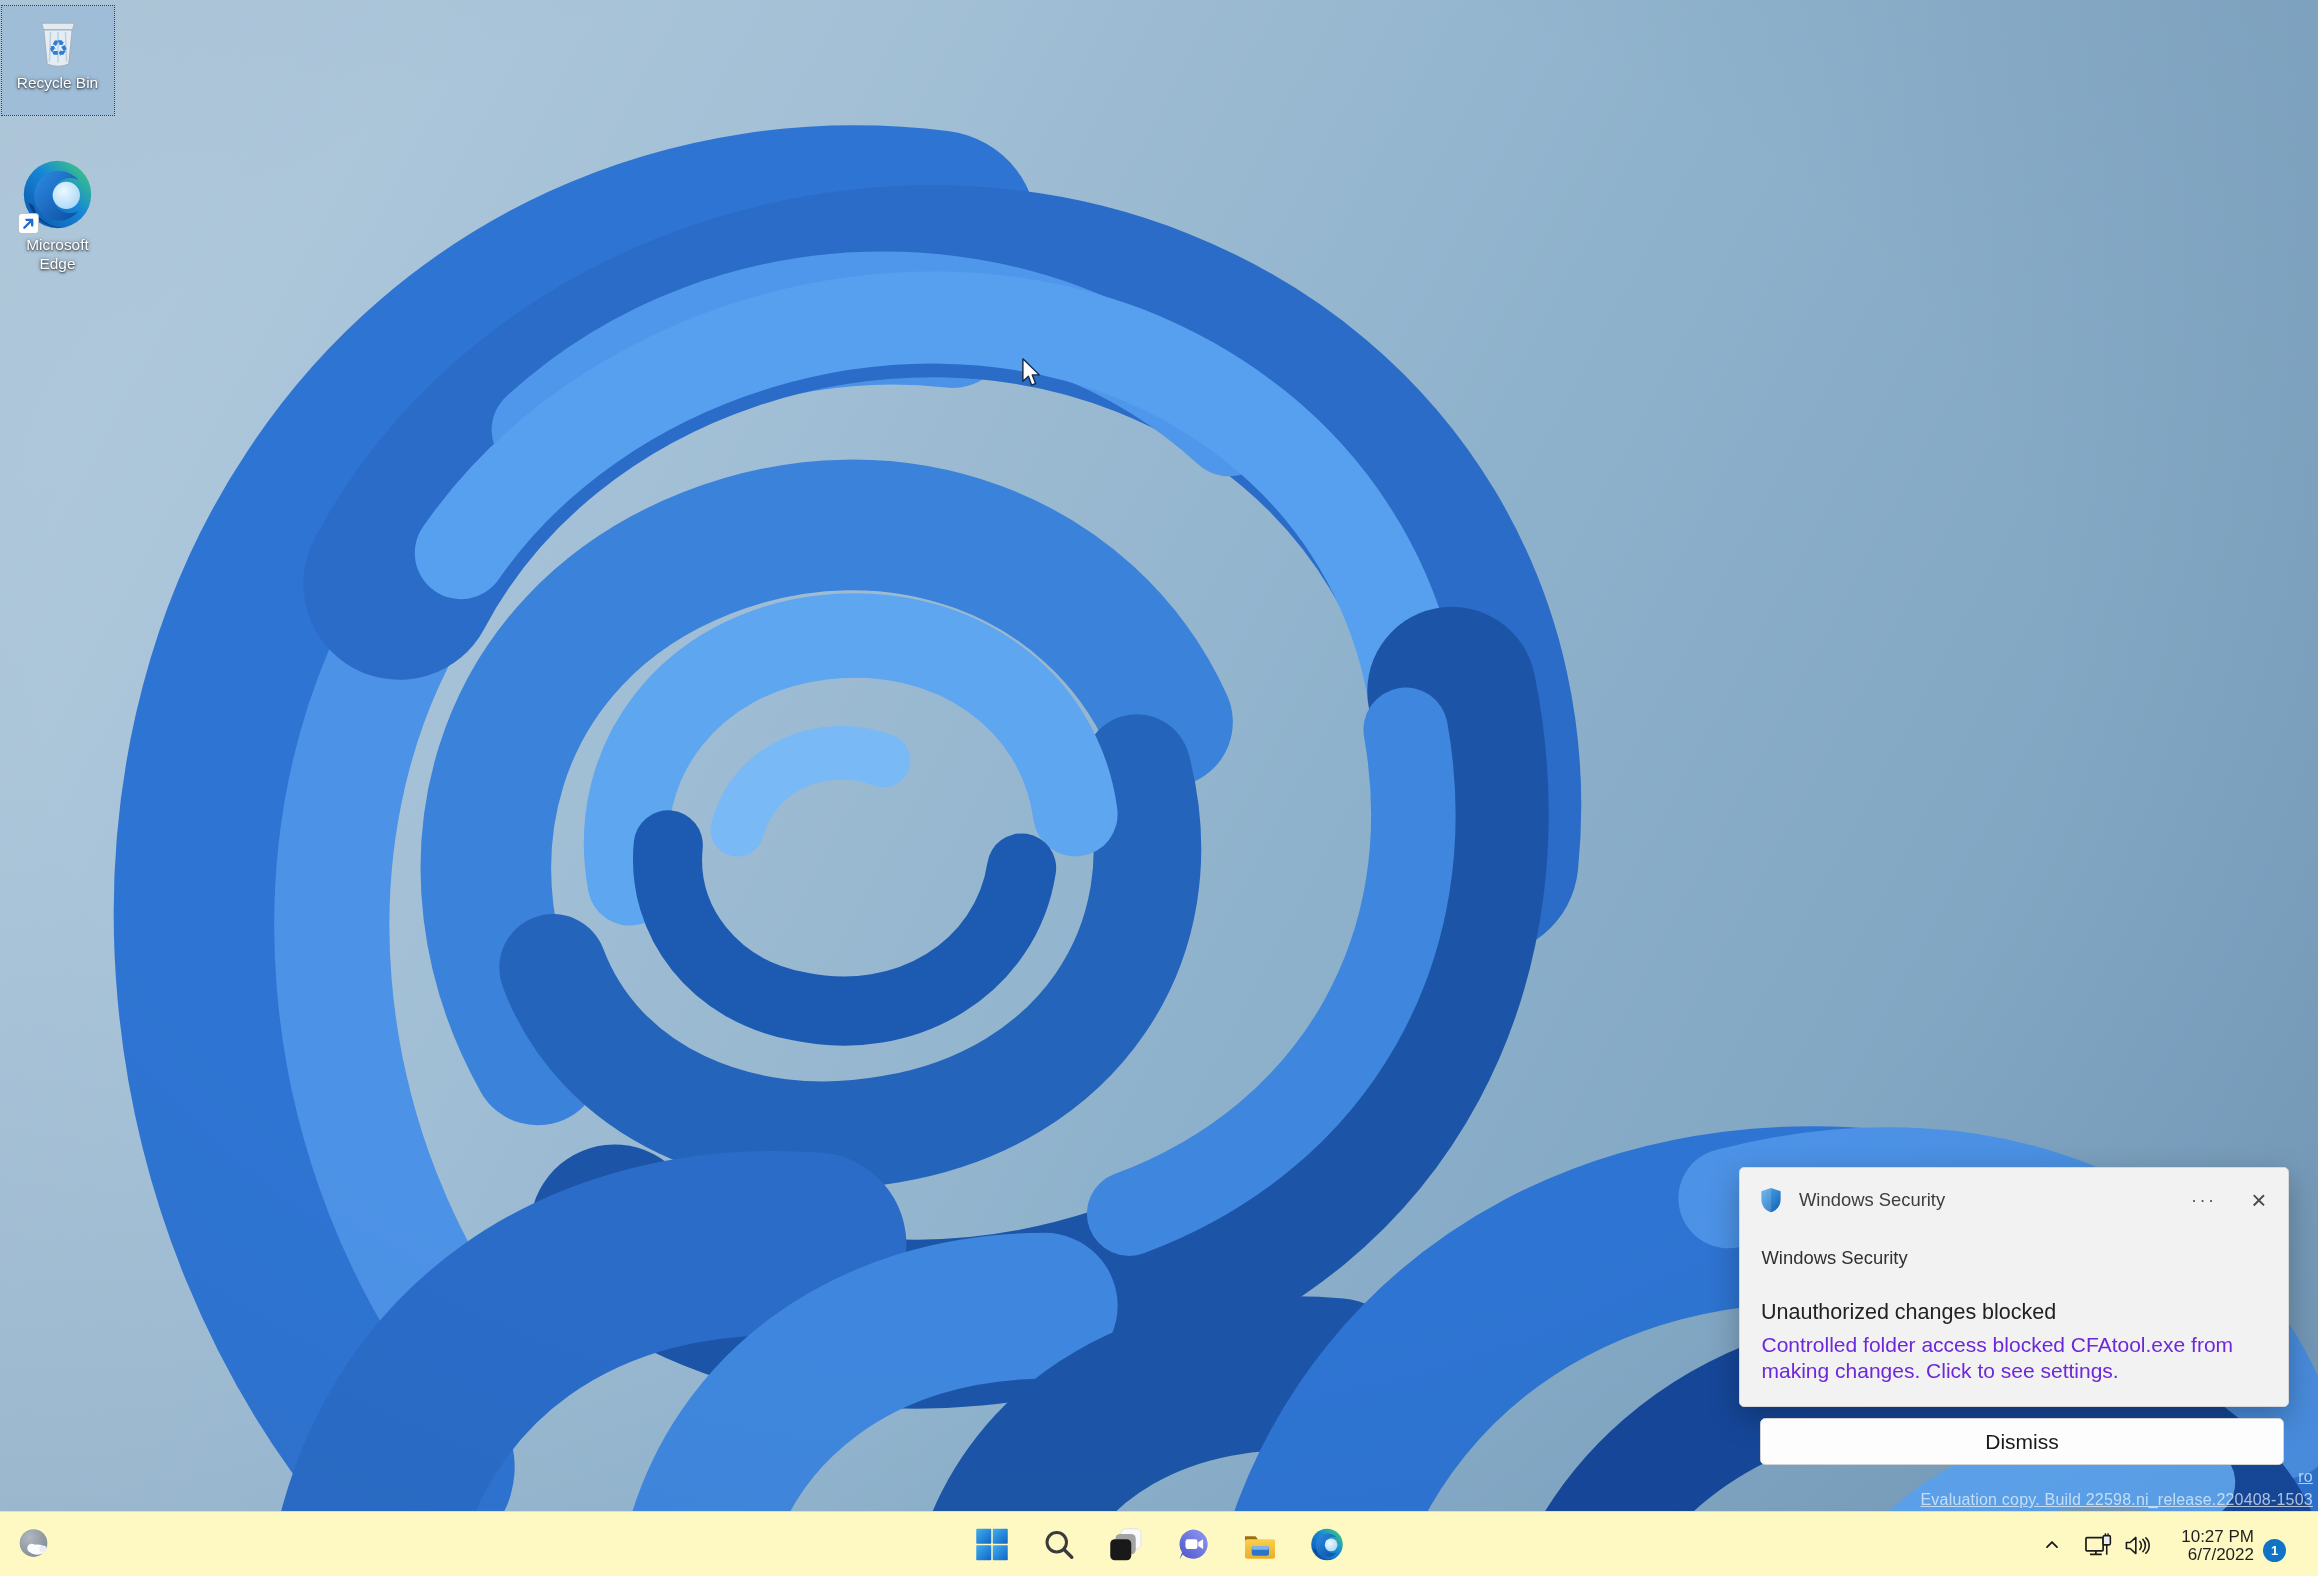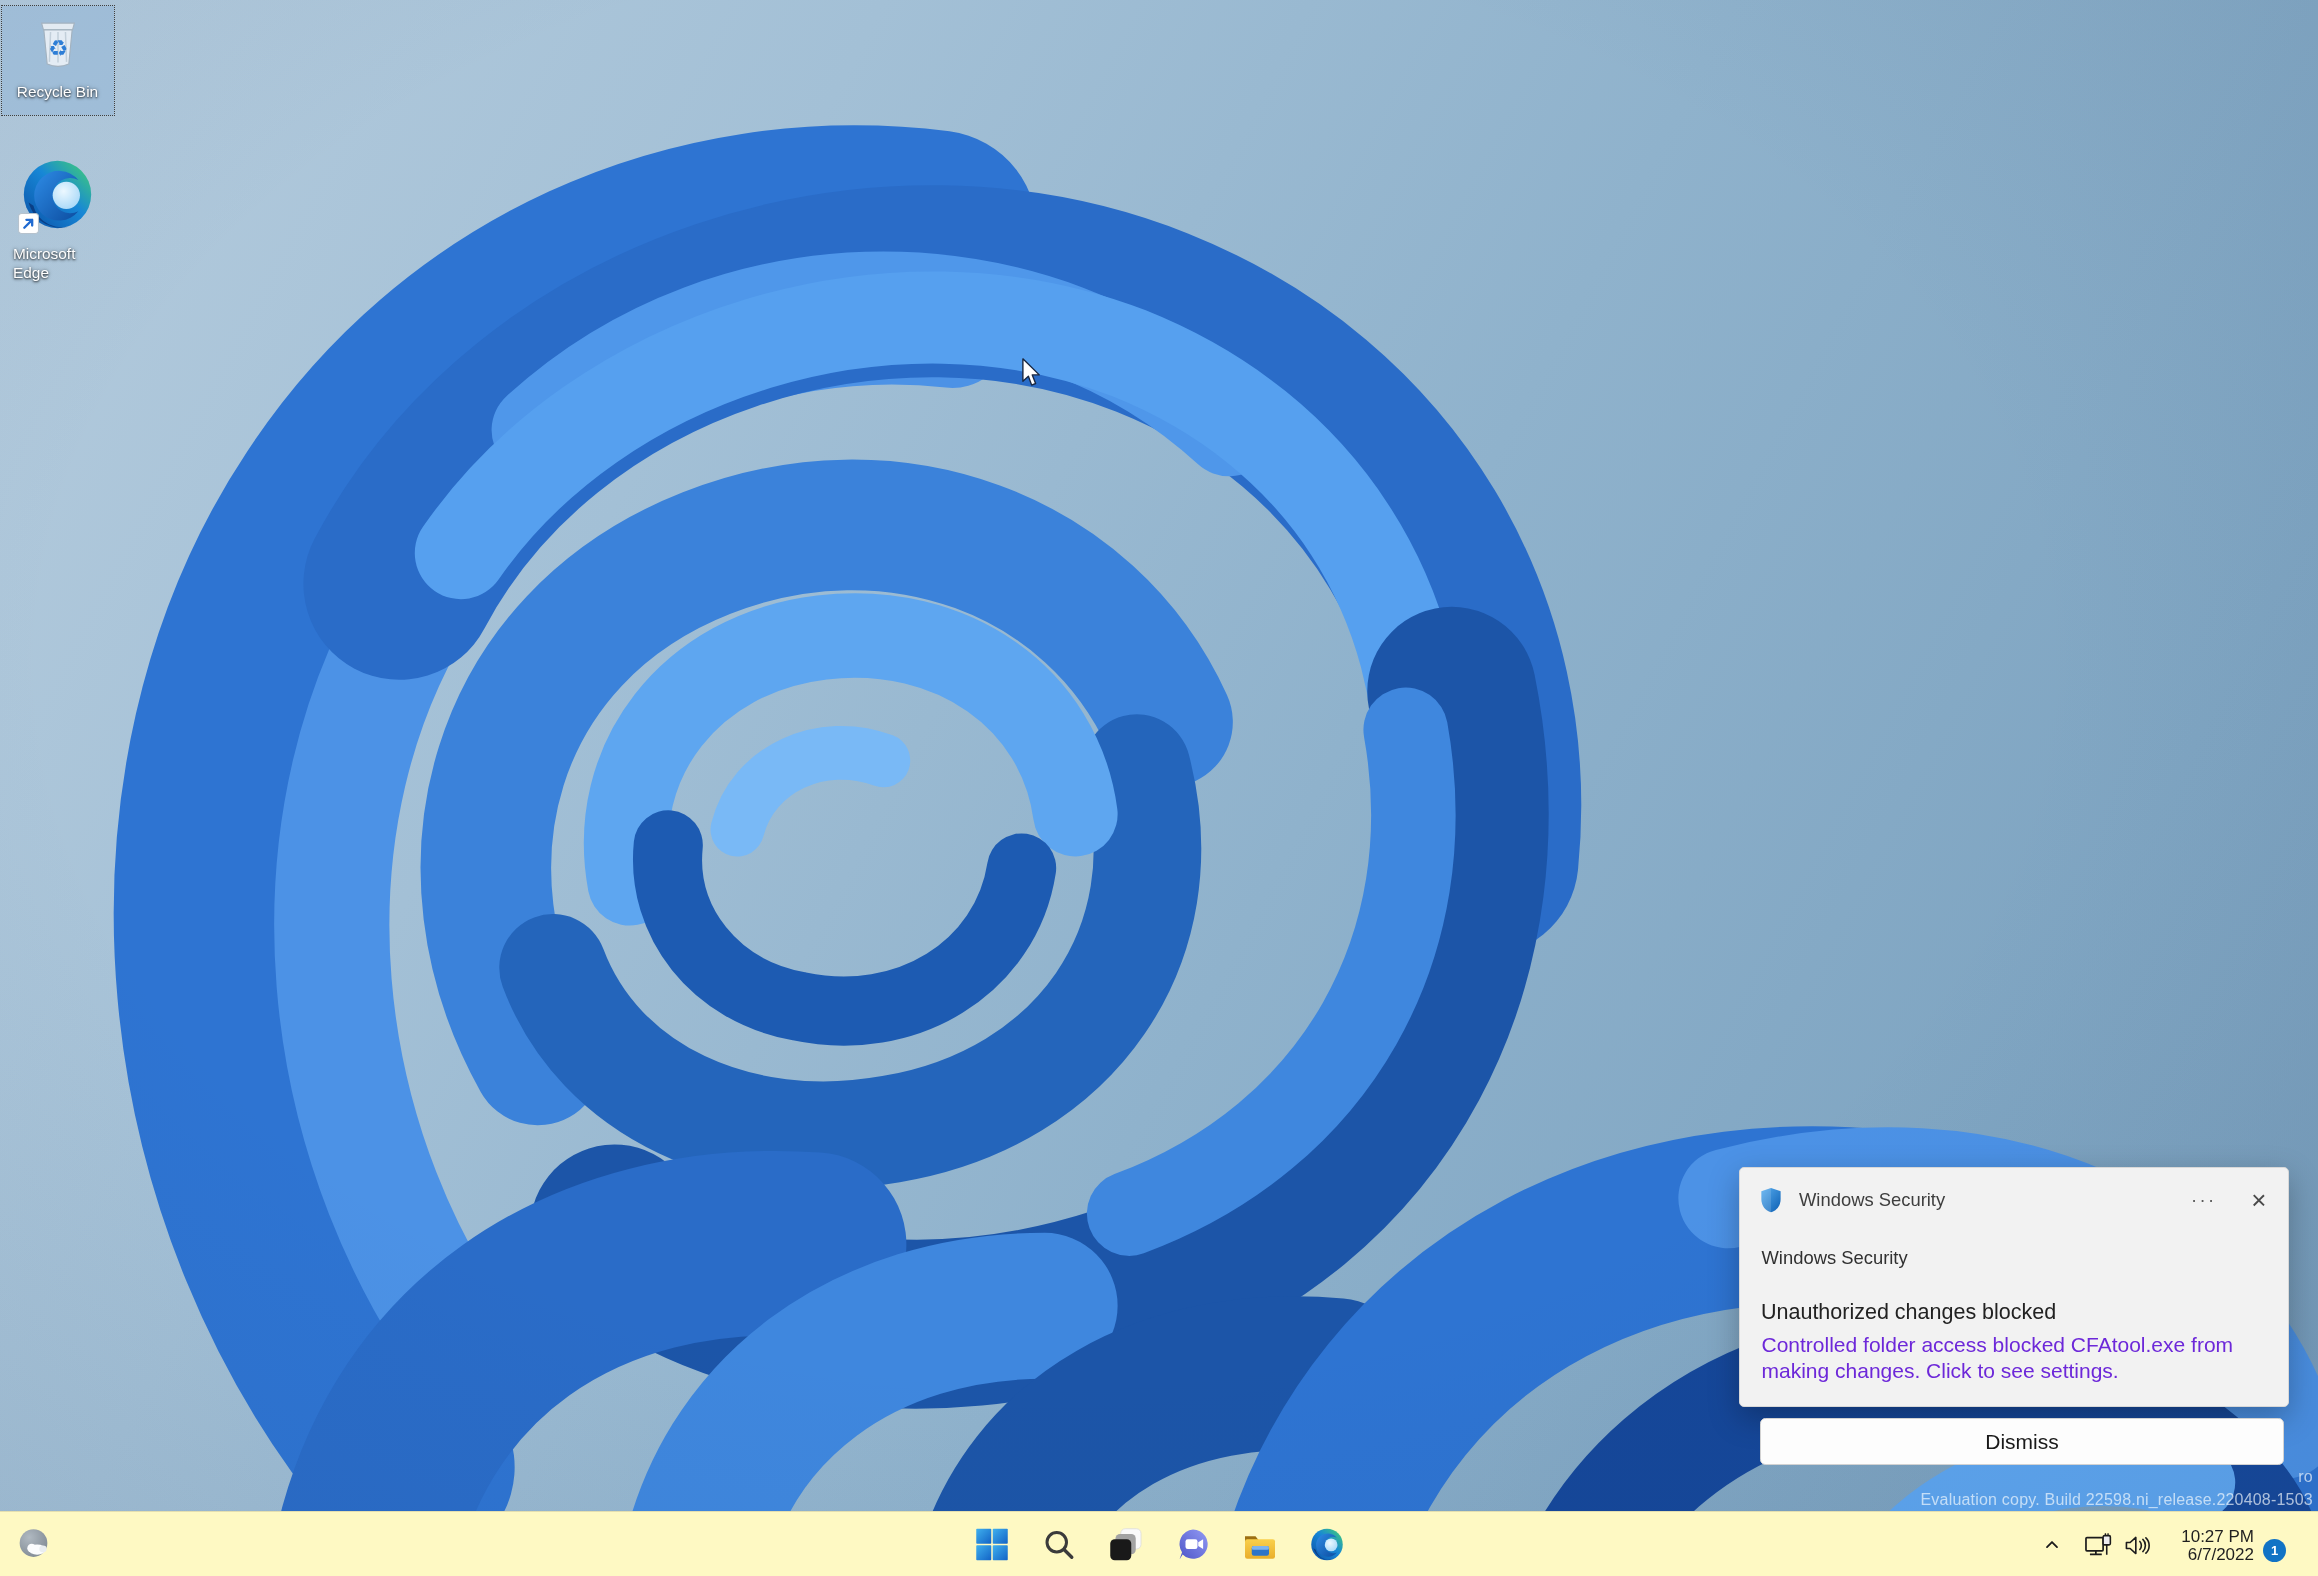--- a/index.html
+++ b/index.html
@@ -10,21 +10,21 @@
     font-family:"Liberation Sans", sans-serif;
     background:linear-gradient(118deg,#b4cbdd 0%,#a3c0d6 28%,#8fb2cc 55%,#7fa5c2 82%,#779cba 100%);
   }
   .wallpaper{position:absolute;inset:0;z-index:0;}
   .vignette{position:absolute;inset:0;z-index:1;pointer-events:none;
     background:radial-gradient(ellipse at 45% 42%, rgba(255,255,255,0) 55%, rgba(30,60,100,0.10) 100%);}
 
   
   .desk-icon{position:absolute;z-index:3;display:flex;flex-direction:column;align-items:center;
     box-sizing:border-box;padding-top:4.6px;}
-  .desk-icon .lbl{margin-top:11px;font-size:15.4px;color:#fff;line-height:19px;
+  .desk-icon .lbl{margin-top:2px;font-size:15.4px;color:#fff;text-align:center;line-height:19px;
     text-shadow:0 0.8px 2.3px rgba(0,0,0,0.85),0 0 4.6px rgba(0,0,0,0.35);}
   #icon-recycle-bin{left:1.5px;top:6.1px;width:112px;height:109px;
     background:rgba(128,172,216,0.30);outline:0.8px dotted #3f3f3f;outline-offset:-0.8px;}
   #icon-recycle-bin svg.art{width:48px;height:60px;}
   #icon-edge-desktop{left:1.5px;top:151px;width:112px;height:138px;}
   #edge-art-wrap{position:relative;width:77px;height:77px;}
   #edge-art-wrap svg.art{width:77px;height:77px;}
   #edge-art-wrap .shortcut{position:absolute;left:-1.5px;bottom:-1.5px;width:21px;height:21px;}
   #icon-edge-desktop .lbl{width:89px;}
 
@@ -44,21 +44,21 @@
   .toast-attrib{position:absolute;left:21.5px;top:79px;font-size:18.4px;color:#303030;}
   .toast-title{position:absolute;left:21px;top:132px;font-size:21.5px;color:#222;}
   .toast-body{position:absolute;left:21.5px;top:164px;font-size:21px;color:#6d28d9;line-height:26px;}
   .toast-dismiss{position:absolute;left:20px;right:4px;top:250px;height:45px;
     background:#fdfdfd;border:0.8px solid #d2d2d2;border-radius:5.4px;
     display:flex;align-items:center;justify-content:center;
     font-size:21px;color:#1a1a1a;cursor:default;}
 
   
   .wm{position:absolute;right:6.1px;z-index:2;text-align:right;
-    color:rgba(250,253,255,0.66);font-size:16px;letter-spacing:0.2px;}
+    color:rgba(250,253,255,0.66);font-size:16px;letter-spacing:0.2px;text-decoration:underline;}
   .wm1{top:1468px;}
   .wm2{top:1491px;}
 
   
   .taskbar{position:absolute;left:0;top:1511px;width:100%;height:66px;z-index:20;
     background:#fef9c3;border-top:0.8px solid rgba(0,0,0,0.10);box-sizing:border-box;}
   .tb-btn{display:flex;align-items:center;justify-content:center;border-radius:6.1px;}
   .tb-center{position:absolute;left:50%;top:50%;transform:translate(-50%,-50%);display:flex;gap:16px;}
   .tb-center .tb-btn{width:51px;height:51px;}
   .tb-center svg{width:36px;height:36px;}

